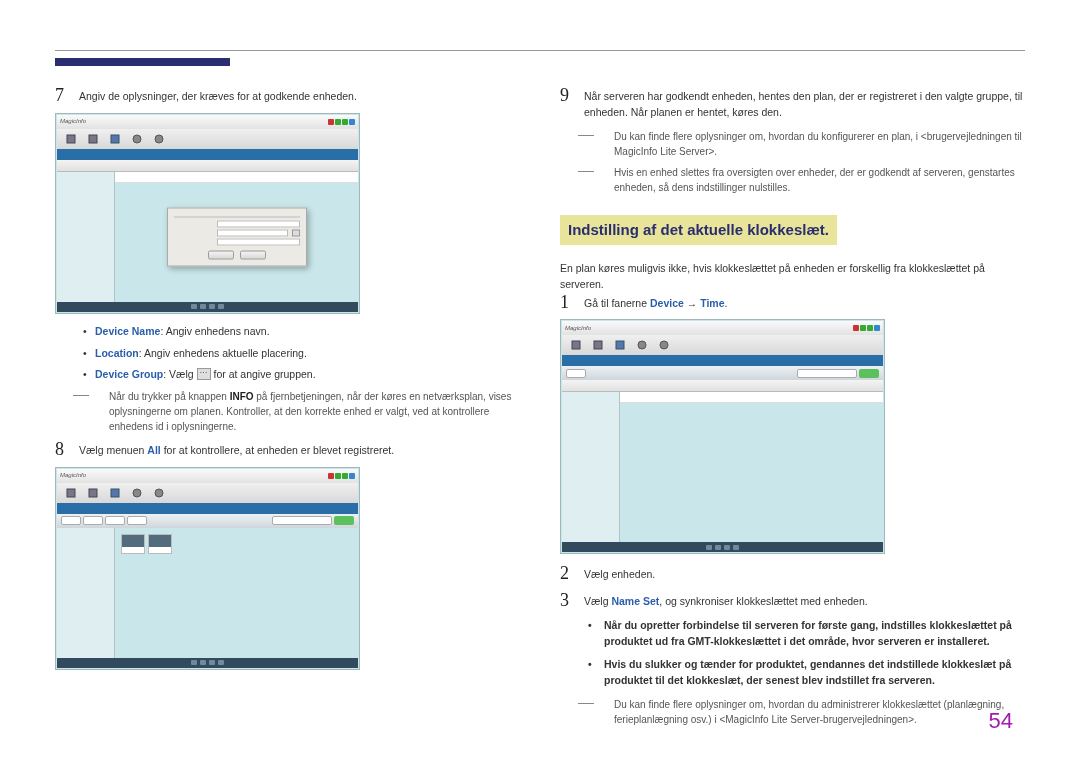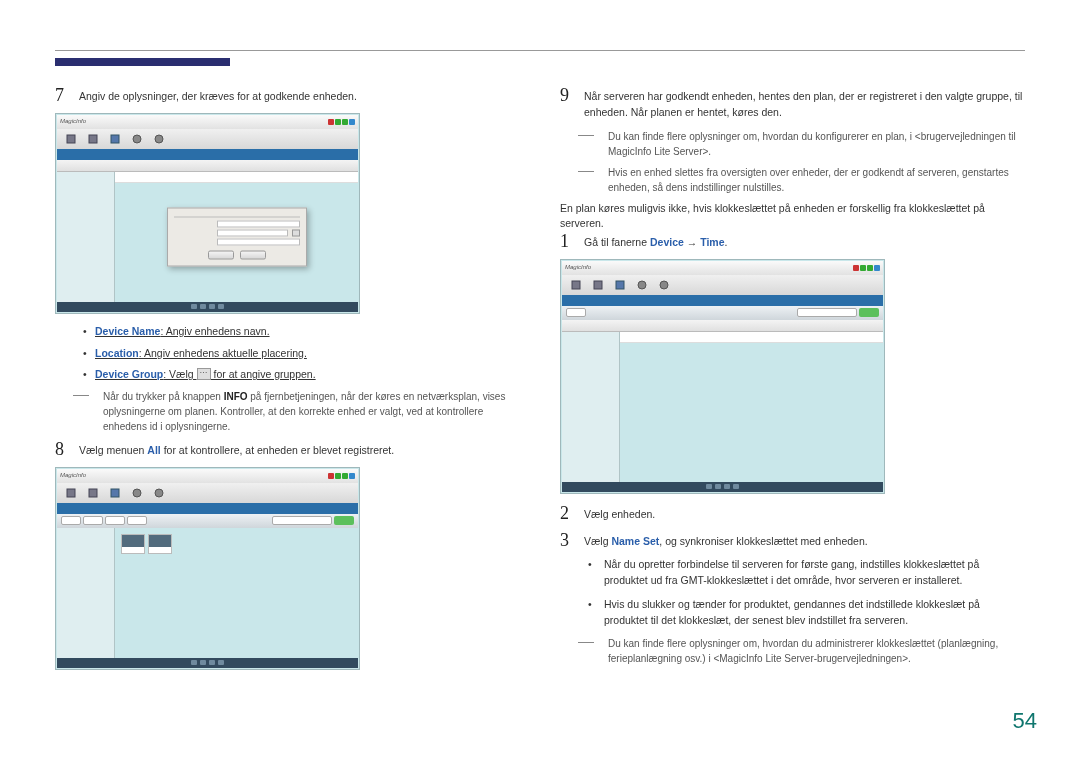--- a/index.html
+++ b/index.html
@@ -115,49 +115,49 @@
     height:14px; background:linear-gradient(#edf1f4,#cfd6db);
     display:flex; align-items:center; justify-content:space-between; padding:0 4px;
   }
   .ss-tb-left{display:flex; gap:2px;}
   .ss-mini-btn{ width:20px; height:9px; background:#fff; border:1px solid #aaa; border-radius:2px;}
   .ss-tb-right{display:flex; gap:2px; align-items:center;}
   .ss-search{ width:60px; height:9px; background:#fff; border:1px solid #aaa; border-radius:2px;}
   .ss-go{ width:20px; height:9px; background:#5cc05c; border-radius:2px;}
 
   ul.bullets { list-style: none; margin: 6px 0 6px 28px; }
-  ul.bullets li { position: relative; padding-left: 12px; margin-bottom: 6px; text-decoration: underline; }
+  ul.bullets li { position: relative; padding-left: 12px; margin-bottom: 6px; }
   ul.bullets li::before { content: "•"; position: absolute; left: 0; color: #333; }
   ul.sub-bullets { list-style: none; margin: 6px 0 6px 8px; }
   ul.sub-bullets li { position: relative; padding-left: 16px; margin-bottom: 8px; }
   ul.sub-bullets li::before { content: "•"; position: absolute; left: 0; color: #333; }
   .blue-bold { color: #2a5eaa; font-weight: bold; }
   .bold { font-weight: bold; color:#222; }
   .note-dash {
-    display:flex; gap:14px; margin: 6px 0 6px 18px; color:#555; font-size:10px;
+    display:flex; gap:20px; margin: 6px 0 6px 18px; color:#555; font-size:10px;
   }
   .note-dash .dash { width:16px; height:1px; background:#888; margin-top:6px; flex-shrink:0;}
   .note-dash .nt { flex:1; }
   .inline-box {
     display:inline-block; width:14px; height:12px; background:#dedede;
     border:1px solid #999; vertical-align:middle; position:relative; top:-1px;
   }
   .inline-box::after{ content:"⋯"; font-size:8px; position:absolute; left:2px; top:-2px; color:#555;}
   .section-title {
     display:inline-block;
     background:#e8e49a;
     color:#2a2e70;
     font-weight:bold;
     font-size:15px;
     padding:4px 8px;
     margin: 14px 0 10px 0;
   }
   .para { margin: 6px 0 0 0; color:#333; }
   .page-num {
-    position:absolute; right:43px; bottom:26px; font-size:22px; color:#0f766e;
+    position:absolute; right:67px; bottom:26px; font-size:22px; color:#a21caf;
   }
   
   .ss-wide { width: 325px; }
 </style>
 </head>
 <body>
 
 <div class="top-accent"></div>
 <div class="top-rule"></div>
 
@@ -359,20 +359,21 @@
 
     <div class="note-dash">
       <span class="dash"></span>
       <span class="nt">Du kan finde flere oplysninger om, hvordan du konfigurerer en plan, i &lt;brugervejledningen til MagicInfo Lite Server&gt;.</span>
     </div>
     <div class="note-dash">
       <span class="dash"></span>
       <span class="nt">Hvis en enhed slettes fra oversigten over enheder, der er godkendt af serveren, genstartes enheden, så dens indstillinger nulstilles.</span>
     </div>
 
+    <div class="section-title">Indstilling af det aktuelle klokkeslæt.</div>
 
     <p class="para">En plan køres muligvis ikke, hvis klokkeslættet på enheden er forskellig fra klokkeslættet på serveren.</p>
 
     <div class="step">
       <div class="step-num">1</div>
       <div class="step-body">
         <span>Gå til fanerne </span><span class="blue-bold">Device</span><span> → </span><span class="blue-bold">Time</span><span>.</span>
       </div>
     </div>
 
@@ -446,21 +447,21 @@
       <div class="step-body">Vælg enheden.</div>
     </div>
 
     <div class="step">
       <div class="step-num">3</div>
       <div class="step-body">
         <span>Vælg </span><span class="blue-bold">Name Set</span><span>, og synkroniser klokkeslættet med enheden.</span>
       </div>
     </div>
 
-    <ul class="sub-bullets" style="margin-left:28px;">
+    <ul class="sub-bullets" style="margin-left:28px;font-weight:bold;">
       <li>Når du opretter forbindelse til serveren for første gang, indstilles klokkeslættet på produktet ud fra GMT-klokkeslættet i det område, hvor serveren er installeret.</li>
       <li>Hvis du slukker og tænder for produktet, gendannes det indstillede klokkeslæt på produktet til det klokkeslæt, der senest blev indstillet fra serveren.</li>
     </ul>
 
     <div class="note-dash">
       <span class="dash"></span>
       <span class="nt">Du kan finde flere oplysninger om, hvordan du administrerer klokkeslættet (planlægning, ferieplanlægning osv.) i &lt;MagicInfo Lite Server-brugervejledningen&gt;.</span>
     </div>
 
   </div>

